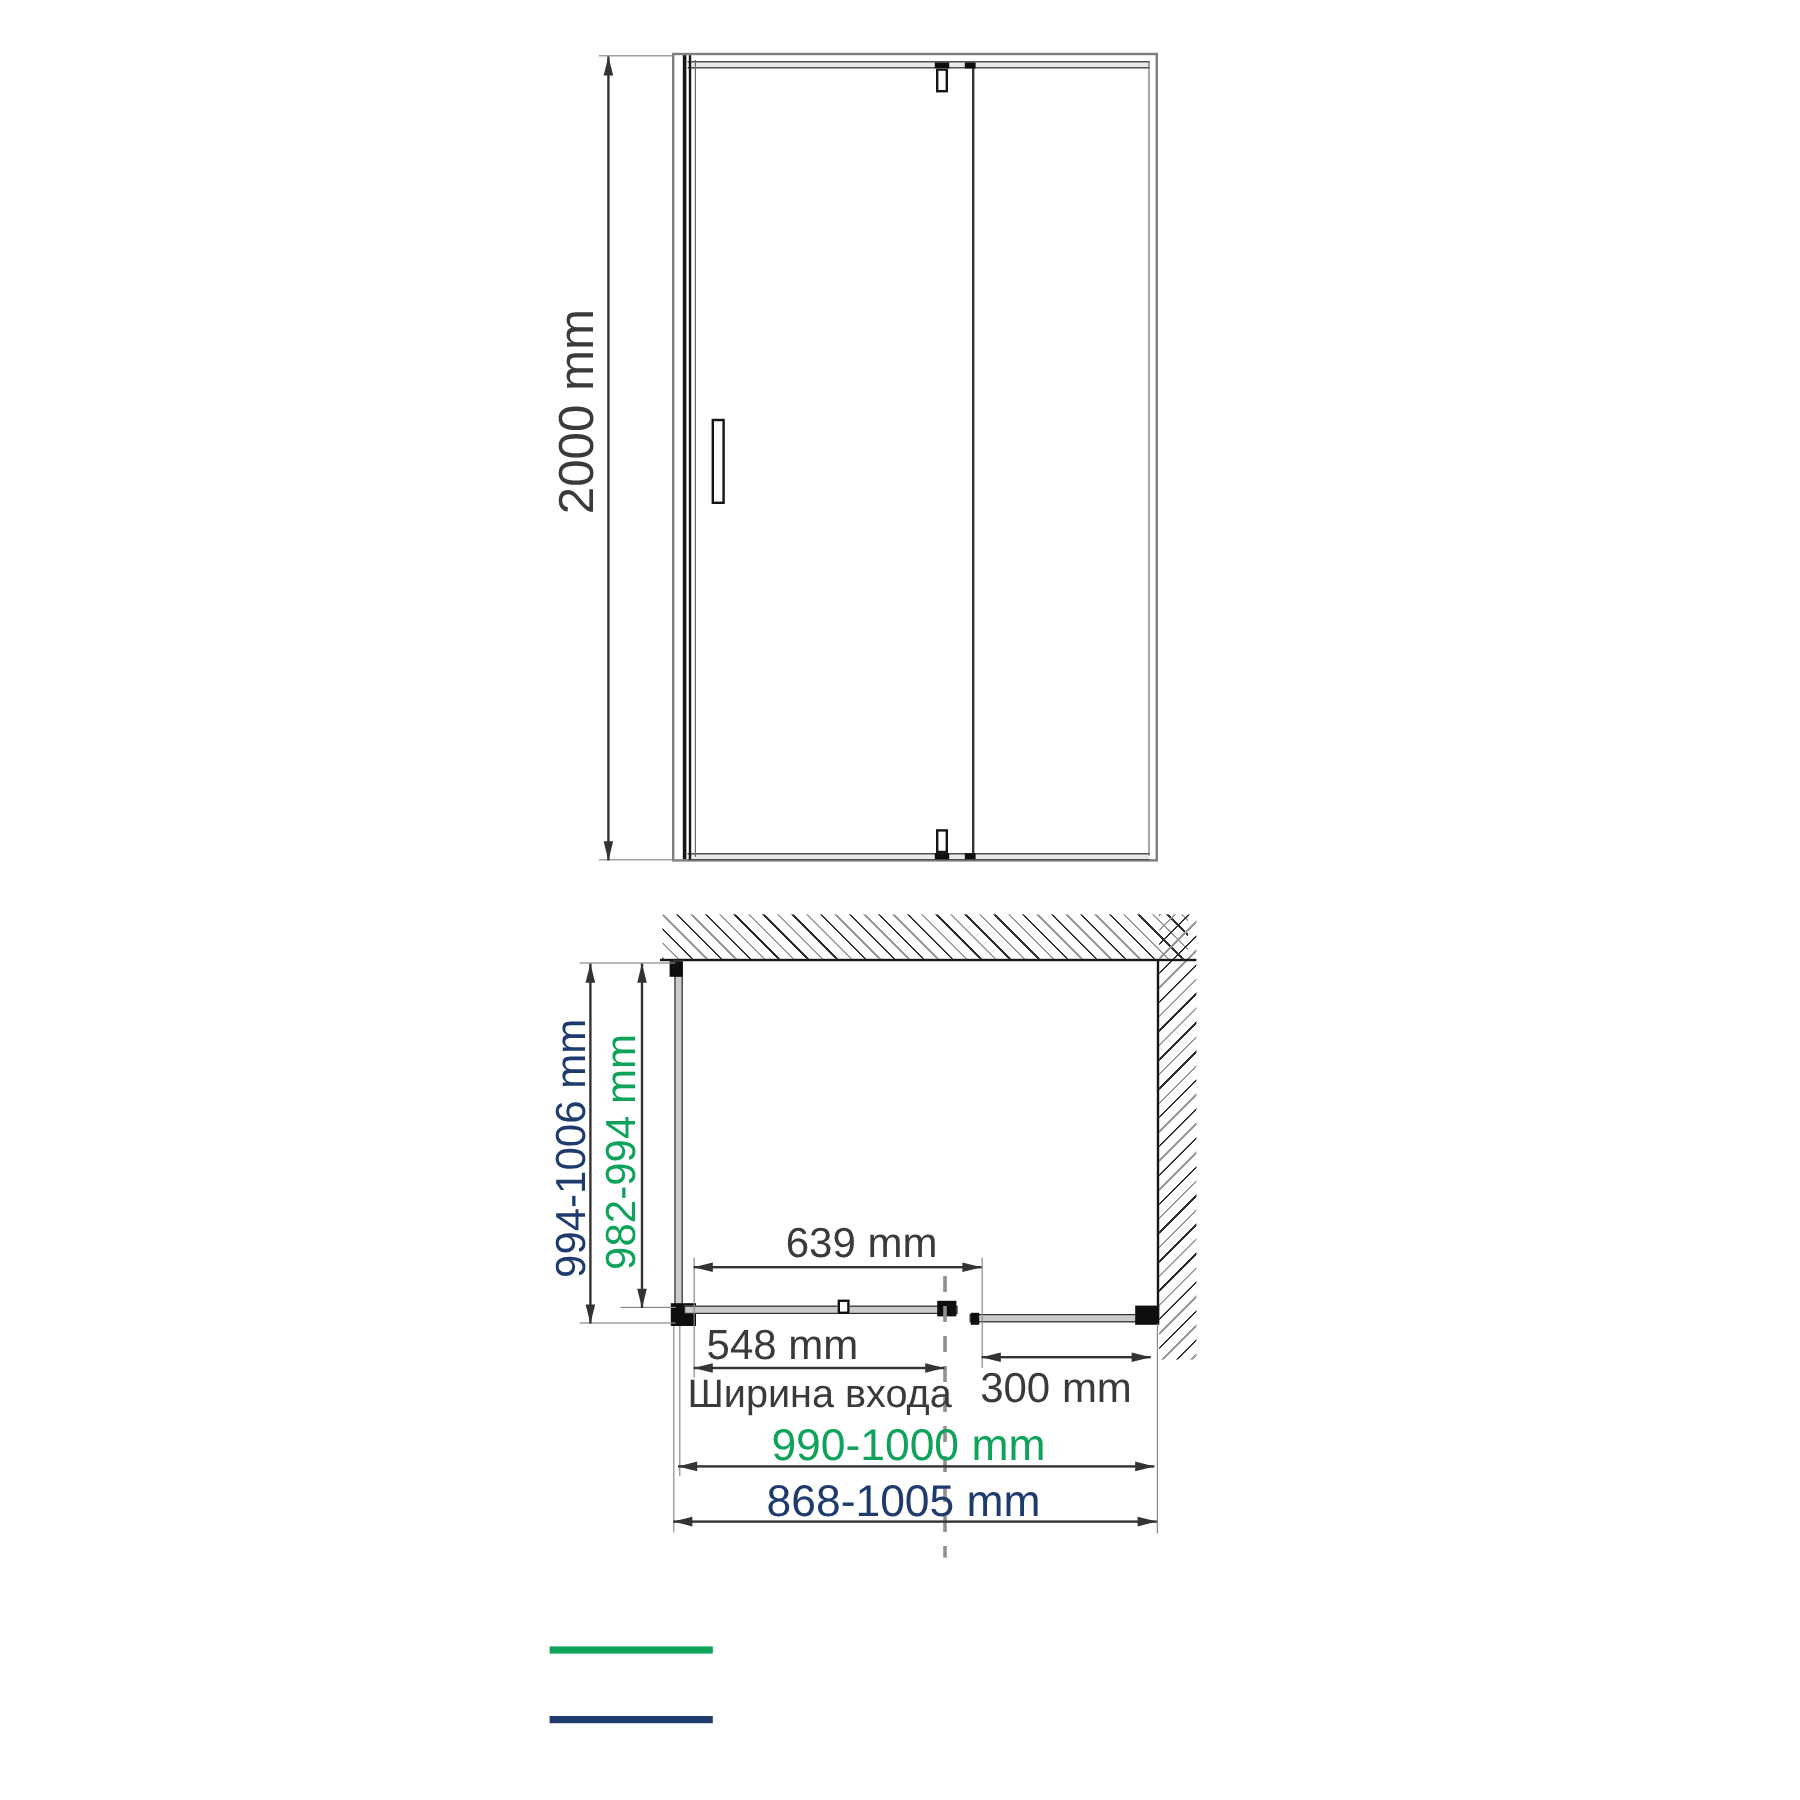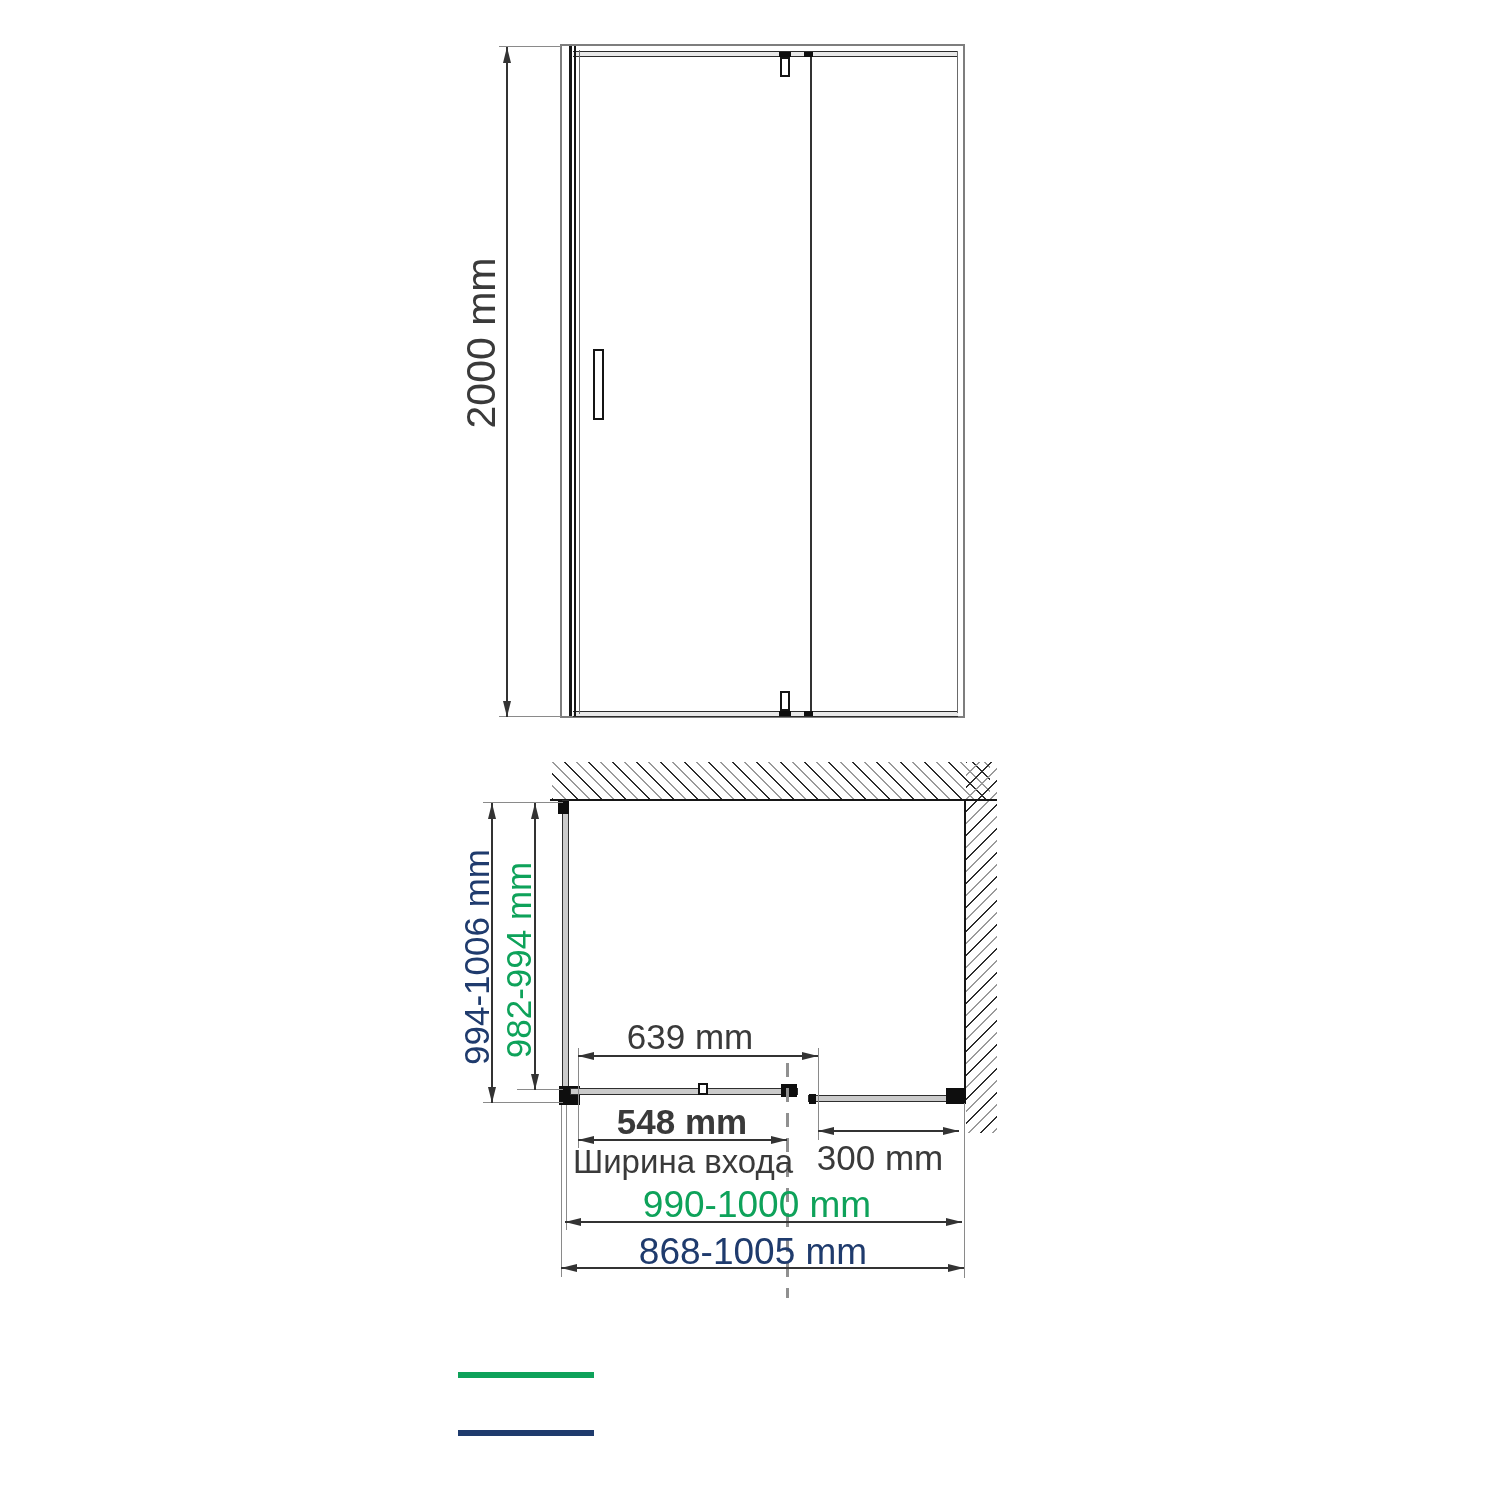--- a/index.html
+++ b/index.html
@@ -110,26 +110,26 @@
   <div class="ln" style="left:534px;top:803px;width:1.6px;height:287px;"></div>
   <div class="arr up" style="left:531px;top:803px;"></div>
   <div class="arr down" style="left:531px;top:1074px;"></div>
   <div class="dim vert green" style="left:518px;top:960px;">982-994 mm</div>
 
   <div class="ln-grey" style="left:577.5px;top:1048px;width:1.4px;height:100px;"></div>
   <div class="ln-grey" style="left:817.5px;top:1048px;width:1.4px;height:92px;"></div>
   <div class="ln" style="left:578px;top:1055px;width:240px;height:1.6px;"></div>
   <div class="arr left" style="left:578px;top:1052px;"></div>
   <div class="arr right" style="left:802px;top:1052px;"></div>
-  <div class="dim" style="left:690px;top:1036px;">639 mm</div>
+  <div class="dim" style="left:718px;top:1036px;">639 mm</div>
 
   <div class="ln" style="left:578px;top:1139px;width:209px;height:1.6px;"></div>
   <div class="arr left" style="left:578px;top:1136px;"></div>
   <div class="arr right" style="left:771px;top:1136px;"></div>
-  <div class="dim" style="left:682px;top:1121px;font-weight:bold;">548 mm</div>
+  <div class="dim" style="left:652px;top:1121px;">548 mm</div>
   <div class="dim" style="left:683px;top:1161px;font-size:33px;">Ширина входа</div>
 
   <div class="ln" style="left:818px;top:1130px;width:141px;height:1.6px;"></div>
   <div class="arr left" style="left:818px;top:1127px;"></div>
   <div class="arr right" style="left:943px;top:1127px;"></div>
   <div class="dim" style="left:880px;top:1157px;">300 mm</div>
 
   <div class="ln-grey" style="left:566px;top:1105px;width:1.4px;height:125px;"></div>
   <div class="ln-grey" style="left:560.5px;top:1105px;width:1.4px;height:172px;"></div>
   <div class="ln-grey" style="left:963.5px;top:1103px;width:1.4px;height:175px;"></div>

